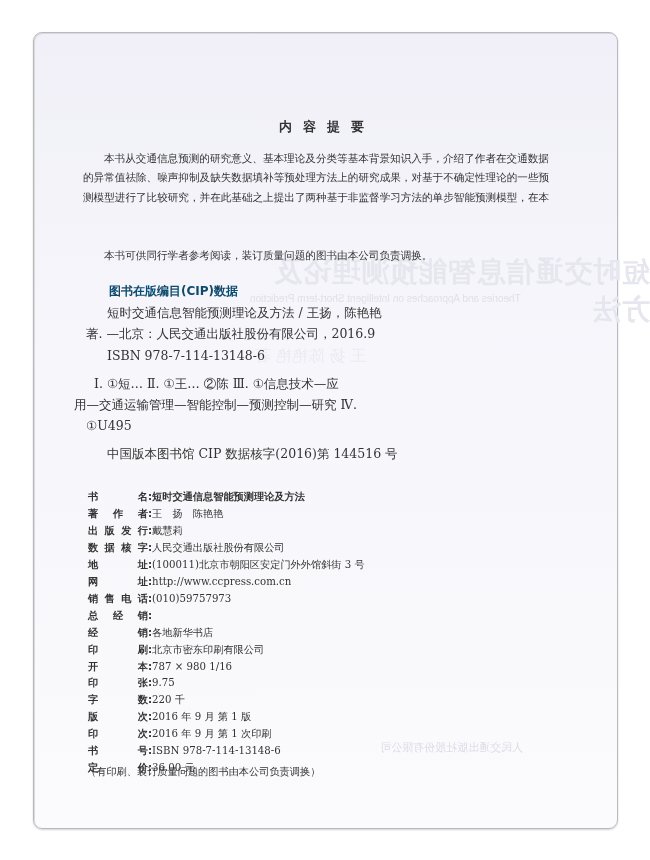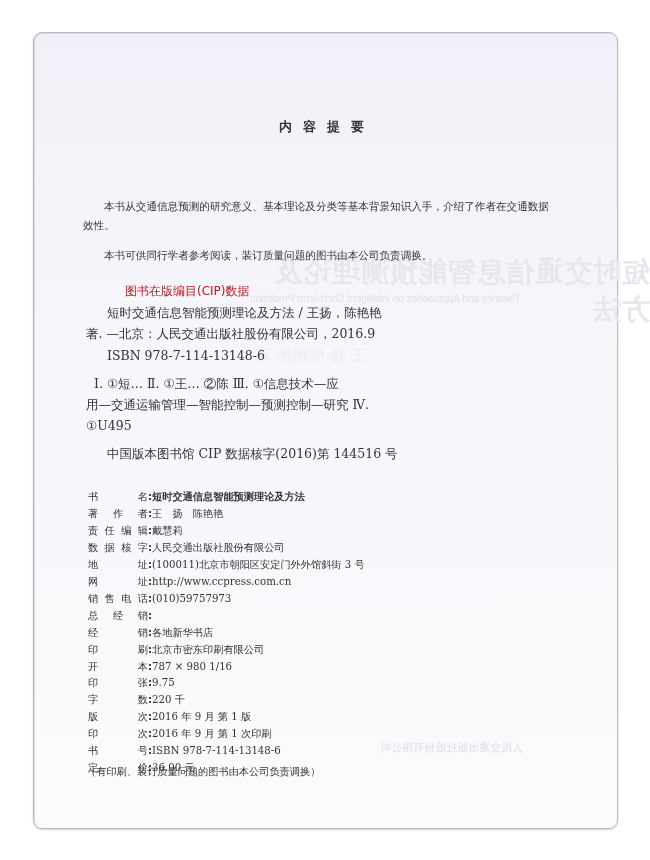--- a/index.html
+++ b/index.html
@@ -14,71 +14,72 @@
     box-shadow: 0 1px 2px rgba(0,0,0,0.18), inset 1px 1px 0 #d9d9e0;
   }
   .abs { position:absolute; white-space:nowrap;padding-left:9px; }
   .title { left:270px; top:118px; font-size:13px; font-weight:bold; letter-spacing:11px; font-family:"DejaVu Sans","Liberation Sans",sans-serif; color:#333; }
   .para { position:absolute; left:83px; width:480px; font-size:10.6px; line-height:19.3px; color:#333; white-space:normal; text-align:justify; }
   .para .ln { display:block; white-space:nowrap; }
   .ghost-title { position:absolute; left:265px; top:253px; font-size:28px; color:#e6e6ee; letter-spacing:1px; font-family:"DejaVu Sans","Liberation Sans",sans-serif; transform:scaleX(-1); font-weight:bold;}
   .ghost-sub { position:absolute; left:250px; top:293px; font-size:10px; color:#e0e0e8; transform:scaleX(-1); font-family:"Liberation Sans",sans-serif;}
   .ghost-auth { position:absolute; left:255px; top:346px; font-size:16px; color:#ebebf1; transform:scaleX(-1); font-family:"DejaVu Sans",sans-serif;}
   .ghost-logo { position:absolute; left:380px; top:740px; font-size:11px; color:#dcdce6; transform:scaleX(-1); font-family:"DejaVu Sans",sans-serif;}
-  .cip-head { left:100px; top:283px; font-size:12px; font-weight:normal; font-family:"DejaVu Sans","Liberation Sans",sans-serif; color:#b91c1c;margin-left:16px;}
+  .cip-head { left:100px; top:283px; font-size:12px; font-weight:bold; font-family:"DejaVu Sans","Liberation Sans",sans-serif; color:#0c4a6e;}
   .cip { position:absolute; font-size:12.5px; color:#333; white-space:nowrap;text-align:right; }
   .info { position:absolute; left:88px; top:489px; font-size:10.2px; line-height:16.95px; color:#333; }
   .info .row { display:flex; white-space:nowrap; }
-  .info .lbl { display:inline-block; width:60px; font-weight:normal; font-family:"DejaVu Sans","Liberation Sans",sans-serif; text-align-last:justify; text-align:justify; }
+  .info .lbl { display:inline-block; width:60px; font-weight:bold; font-family:"DejaVu Sans","Liberation Sans",sans-serif; text-align-last:justify; text-align:justify; }
   .info .sep { font-weight:bold; font-family:"DejaVu Sans",sans-serif; }
   .info .val { }
   .info .val.bold { font-weight:bold; font-family:"DejaVu Sans","Liberation Sans",sans-serif; }
   .note { position:absolute; left:86px; top:765px; font-size:10.2px; color:#333; white-space:nowrap;text-align:right; }
 </style>
 </head>
 <body>
 
 <div class="page"></div>
 
 <div class="ghost-title">短时交通信息智能预测理论及方法</div>
 <div class="ghost-sub">Theories and Approaches on Intelligent Short-term Prediction</div>
 <div class="ghost-auth">王 扬  陈艳艳  著</div>
 <div class="ghost-logo">人民交通出版社股份有限公司</div>
 
 <div class="abs title">内容提要</div>
-<div class="para" style="top:149px;margin-top:48px;">
+<div class="para" style="top:149px;">
   <span class="ln" style="text-indent:21px;">本书从交通信息预测的研究意义、基本理论及分类等基本背景知识入手，介绍了作者在交通数据</span>
-  <span class="ln">效性。</span>
+  <span class="ln">的异常值祛除、噪声抑制及缺失数据填补等预处理方法上的研究成果，对基于不确定性理论的一些预</span>
+  <span class="ln">测模型进行了比较研究，并在此基础之上提出了两种基于非监督学习方法的单步智能预测模型，在本</span>
 </div>
 <div class="para" style="top:246px; text-indent:21px;">
   <span class="ln">本书可供同行学者参考阅读，装订质量问题的图书由本公司负责调换。</span>
 </div>
 
 <div class="abs cip-head">图书在版编目(CIP)数据</div>
 <div class="cip" style="left:107px; top:305px;">短时交通信息智能预测理论及方法 / 王扬，陈艳艳</div>
 <div class="cip" style="left:86px; top:326px;">著. —北京：人民交通出版社股份有限公司，2016.9</div>
 <div class="cip" style="left:107px; top:348px;">ISBN 978-7-114-13148-6</div>
 <div class="cip" style="left:94px; top:376px;">Ⅰ. ①短…   Ⅱ. ①王… ②陈   Ⅲ. ①信息技术—应</div>
-<div class="cip" style="left:86px; top:397px;">用—交通运输管理—智能控制—预测控制—研究   Ⅳ.</div>
+<div class="cip" style="left:74px; top:397px;">用—交通运输管理—智能控制—预测控制—研究   Ⅳ.</div>
 <div class="cip" style="left:86px; top:418px;">①U495</div>
 <div class="cip" style="left:107px; top:446px;">中国版本图书馆 CIP 数据核字(2016)第 144516 号</div>
 
 <div class="info">
   <div class="row">
       <span class="lbl">书名</span>
       <span class="sep">:</span>
       <span class="val bold">短时交通信息智能预测理论及方法</span>
     </div>
   <div class="row">
       <span class="lbl">著作者</span>
       <span class="sep">:</span>
       <span class="val">王　扬　陈艳艳</span>
     </div>
   <div class="row">
-      <span class="lbl">责任编辑</span>
+      <span class="lbl">出版发行</span>
       <span class="sep">:</span>
       <span class="val">戴慧莉</span>
     </div>
   <div class="row">
       <span class="lbl">数据核字</span>
       <span class="sep">:</span>
       <span class="val">人民交通出版社股份有限公司</span>
     </div>
   <div class="row">
       <span class="lbl">地址</span>

